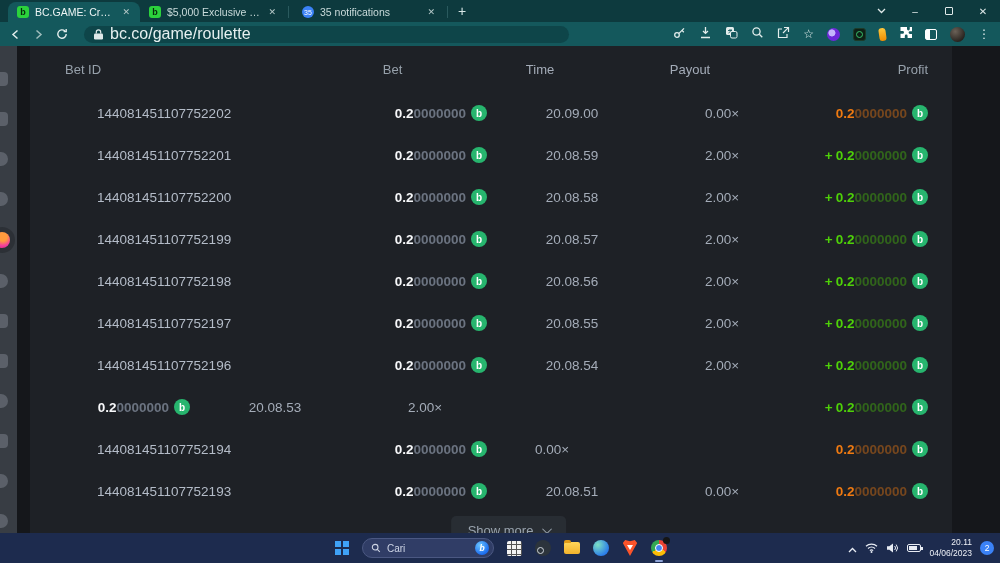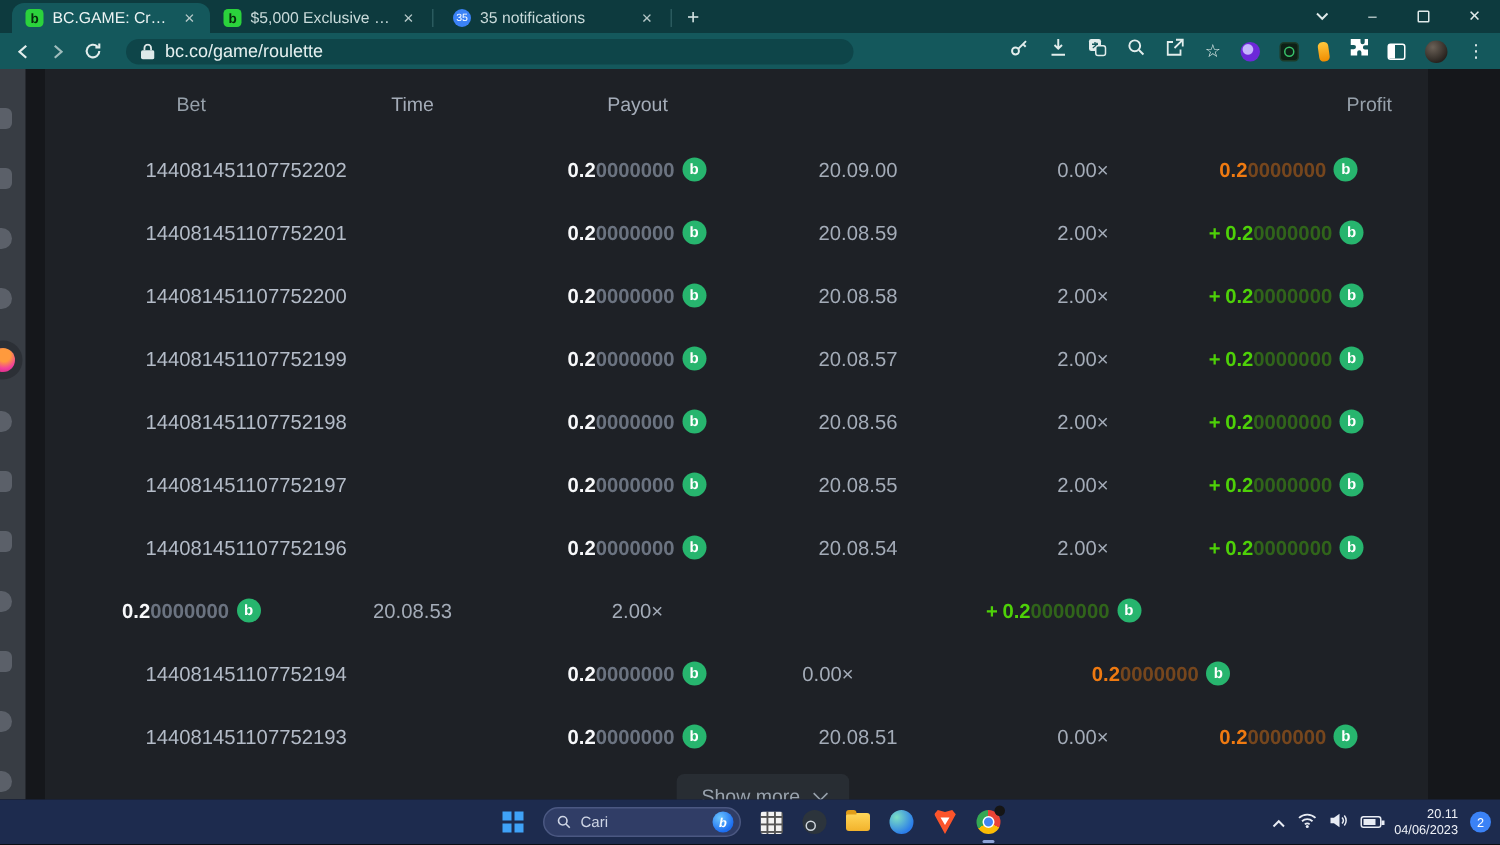--- a/index.html
+++ b/index.html
@@ -24,21 +24,21 @@
   .newtab { color:#d7e6e6; font-size:14px; padding:0 8px 3px 6px; }
   .wincontrols { margin-left:auto; display:flex; align-items:center; gap:0; height:22px; }
   .winbtn { width:34px; height:22px; display:flex; align-items:center; justify-content:center; color:#dfe9e9; font-size:10px; }
   .maxbox { width:8px; height:8px; border:1px solid #dfe9e9; border-radius:1px; }
 
   .toolbar { position:absolute; top:22px; left:0; right:0; height:24px; background:#14585c;
              display:flex; align-items:center; padding:0 10px; gap:12px; }
   .navicon { display:flex; align-items:center; }
   .addressbar { width:485px; height:17px; background:#0e4549; border-radius:9px;
                 display:flex; align-items:center; gap:7px; padding:0 10px; margin-left:4px; }
-  .addressbar .url { color:#e6f0f0; font-size:12px; }
+  .addressbar .url { color:#e6f0f0; font-size:16px; }
   .tool-right { margin-left:auto; display:flex; align-items:center; gap:13px; }
   .star { color:#e2edec; font-size:12px; line-height:1; }
   .ext-purple { width:13px; height:13px; border-radius:50%;
                 background:radial-gradient(circle at 38% 38%, #c4b5fd 0 28%, #6d28d9 34%); }
   .ext-dark { width:13px; height:13px; border-radius:3px; background:#0e2016; border:1px solid #1d3b29; position:relative; }
   .ext-dark::after { content:""; position:absolute; inset:2px; border-radius:50%; border:1.5px solid #38c26a; }
   .ext-orange { width:7px; height:13px; background:linear-gradient(#ffc83d,#f08c00); border-radius:3px; transform:rotate(-8deg); }
   .sidepanel { width:12px; height:11px; border:1.5px solid #fff; border-radius:2px; position:relative; }
   .sidepanel::after { content:""; position:absolute; top:0; bottom:0; left:0; width:4px; background:#fff; }
   .avatar { width:15px; height:15px; border-radius:50%; background:radial-gradient(circle at 35% 30%, #6b6157, #26211d 75%); }
@@ -56,21 +56,21 @@
   .peek-rect { position:absolute; left:120px; top:0; width:148px; height:5px; background:#0e1114; border-radius:0 0 4px 4px; }
   .bet-table { position:absolute; left:13px; top:0; width:922px; background:#1e2126; padding:0 24px 40px 35px; }
   .thead { height:46px; display:flex; align-items:center; color:#97a1ab; font-size:13px; }
   .trow { height:42px; display:flex; align-items:center; font-size:13.5px; }
   .col-id { flex:0 0 265px; text-align:left; }
   .col-bet { flex:0 0 125px; text-align:center; }
   .col-time { flex:0 0 170px; text-align:center; color:#a4acb8; }
   .col-payout { flex:0 0 130px; text-align:center; color:#a4acb8; }
   .col-profit { flex:1; text-align:right; }
   .trow .col-id { color:#b4bcc8;margin-left:32px; }
-  .cellnum { display:flex; align-items:center; justify-content:center; gap:5px; }
+  .cellnum { display:flex; align-items:center; justify-content:flex-end; gap:5px; }
   .num-main { color:#f7f8fa; font-weight:bold; }
   .num-zeros { color:#6b7380; font-weight:bold; }
   .coin { width:16px; height:16px; flex:0 0 16px; border-radius:50%; background:#27b56e; color:#fff;
           font-weight:bold; font-size:10px; display:inline-flex; align-items:center; justify-content:center; }
   .profit-cell.win .p-sign, .profit-cell.win .p-main { color:#4ed108; font-weight:bold; }
   .profit-cell.win .p-zeros { color:#4ed108; opacity:.38; font-weight:bold; }
   .profit-cell.loss .p-main { color:#ef7a11; font-weight:bold; }
   .profit-cell.loss .p-zeros { color:#ef7a11; opacity:.42; font-weight:bold; }
   .p-sign { margin-right:3px; }
   .showmore { position:absolute; left:50%; transform:translateX(-50%); top:470px; height:28px;
@@ -230,20 +230,21 @@
         <div class="sb-icon"></div>
         <div class="sb-icon round"></div>
         <div class="sb-icon"></div>
         <div class="sb-icon round"></div>
         <div class="sb-icon round"></div>
       </div>
     <div class="page">
       <div class="peek-rect"></div>
       <div class="bet-table">
         <div class="thead">
+          <div class="col-id">Bet ID</div>
           <div class="col-bet">Bet</div>
           <div class="col-time">Time</div>
           <div class="col-payout">Payout</div>
           <div class="col-profit">Profit</div>
         </div>
         <div id="bet-rows">
   <div class="trow">
     <div class="col-id">144081451107752202</div>
     <div class="col-bet cellnum">
       <span><span class="num-main">0.2</span><span class="num-zeros">0000000</span></span>

